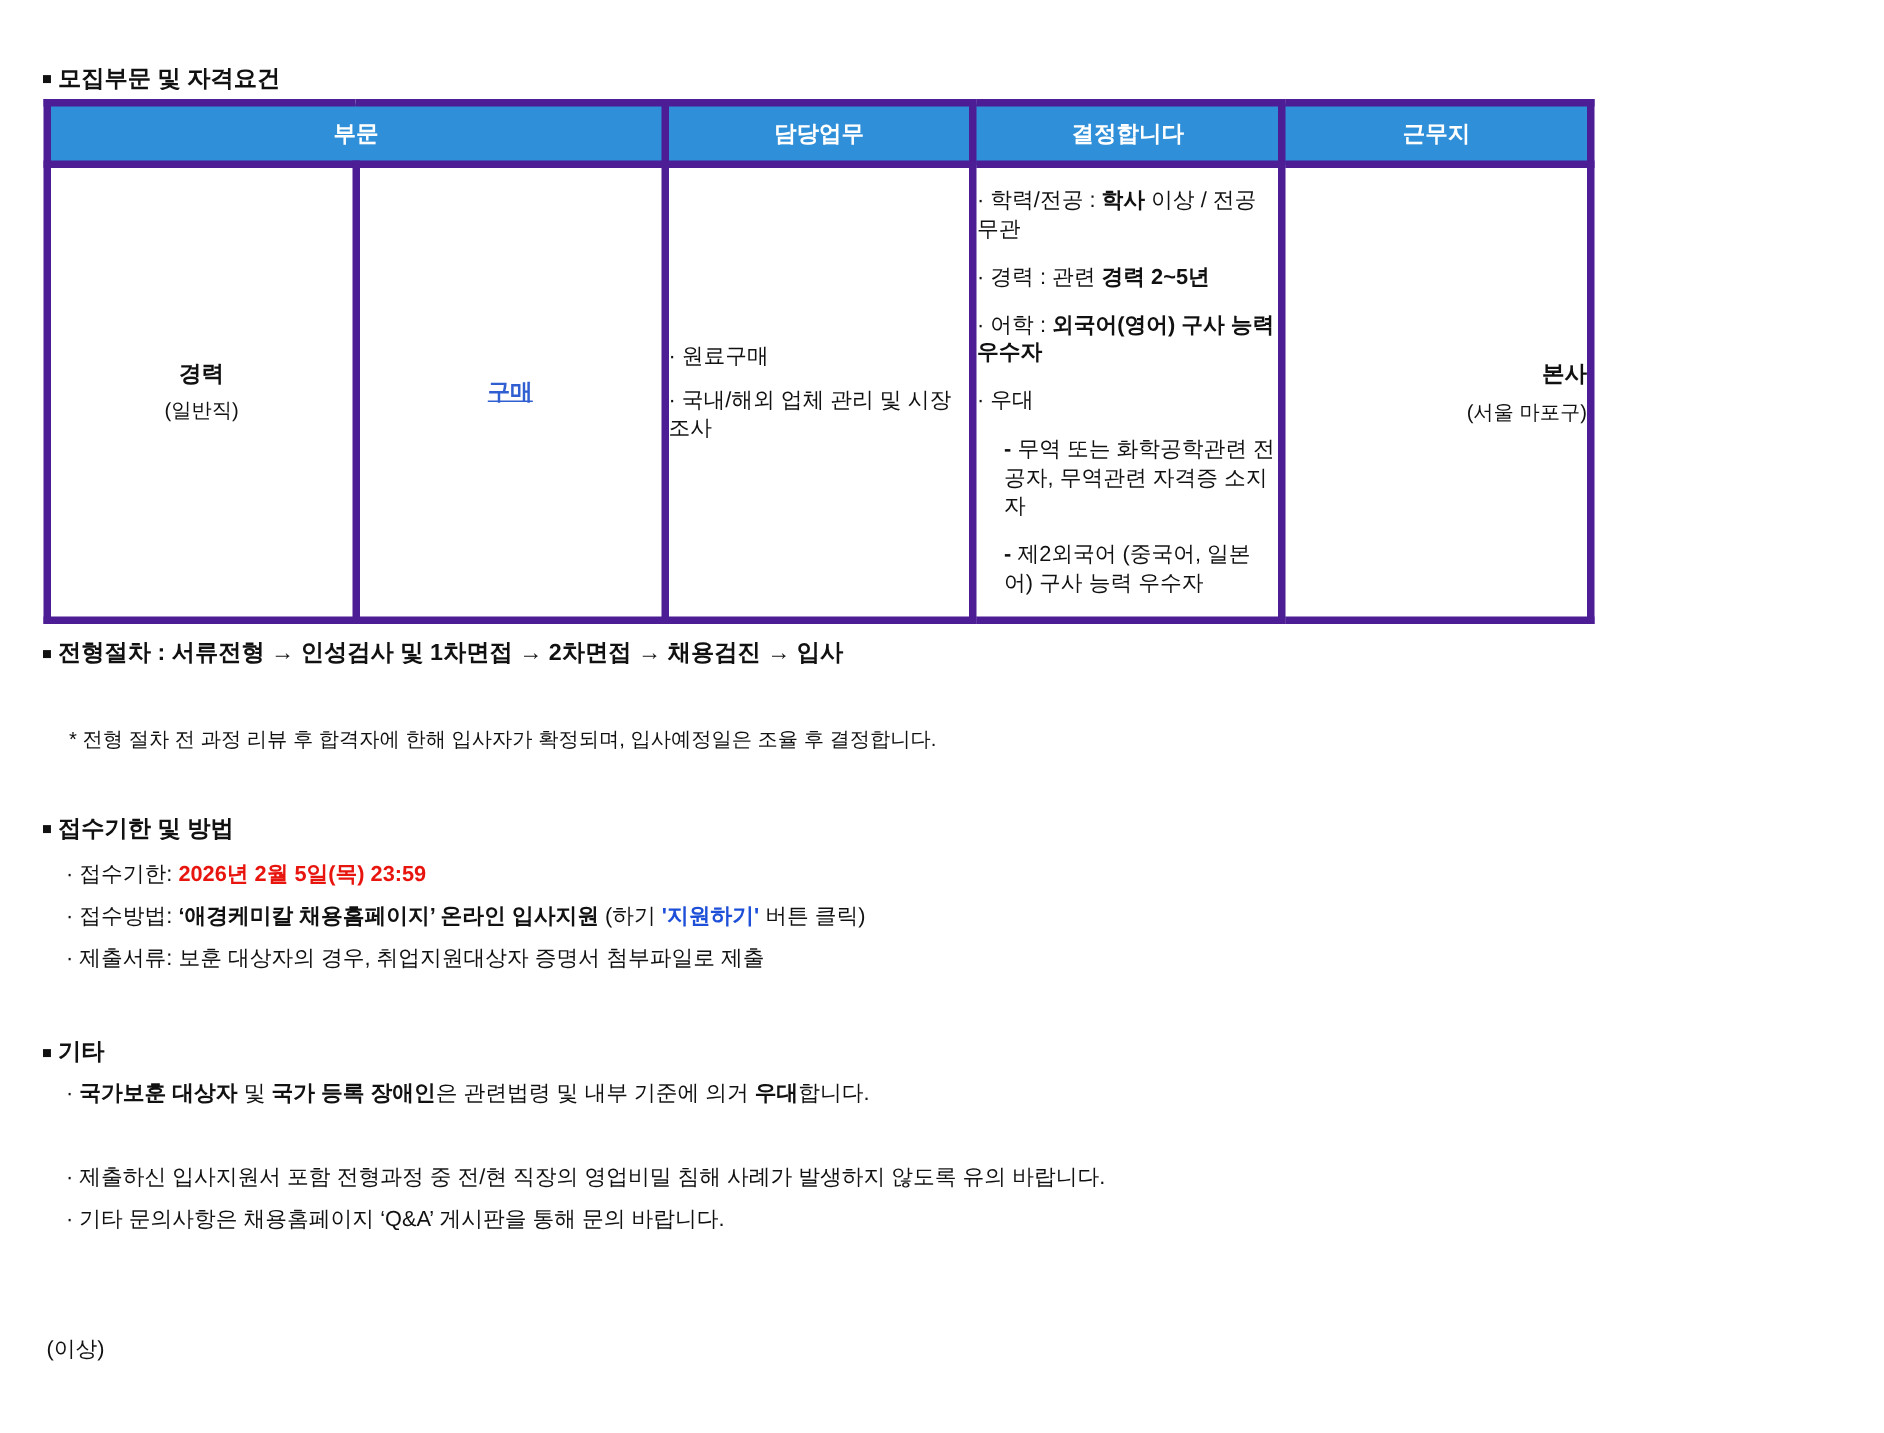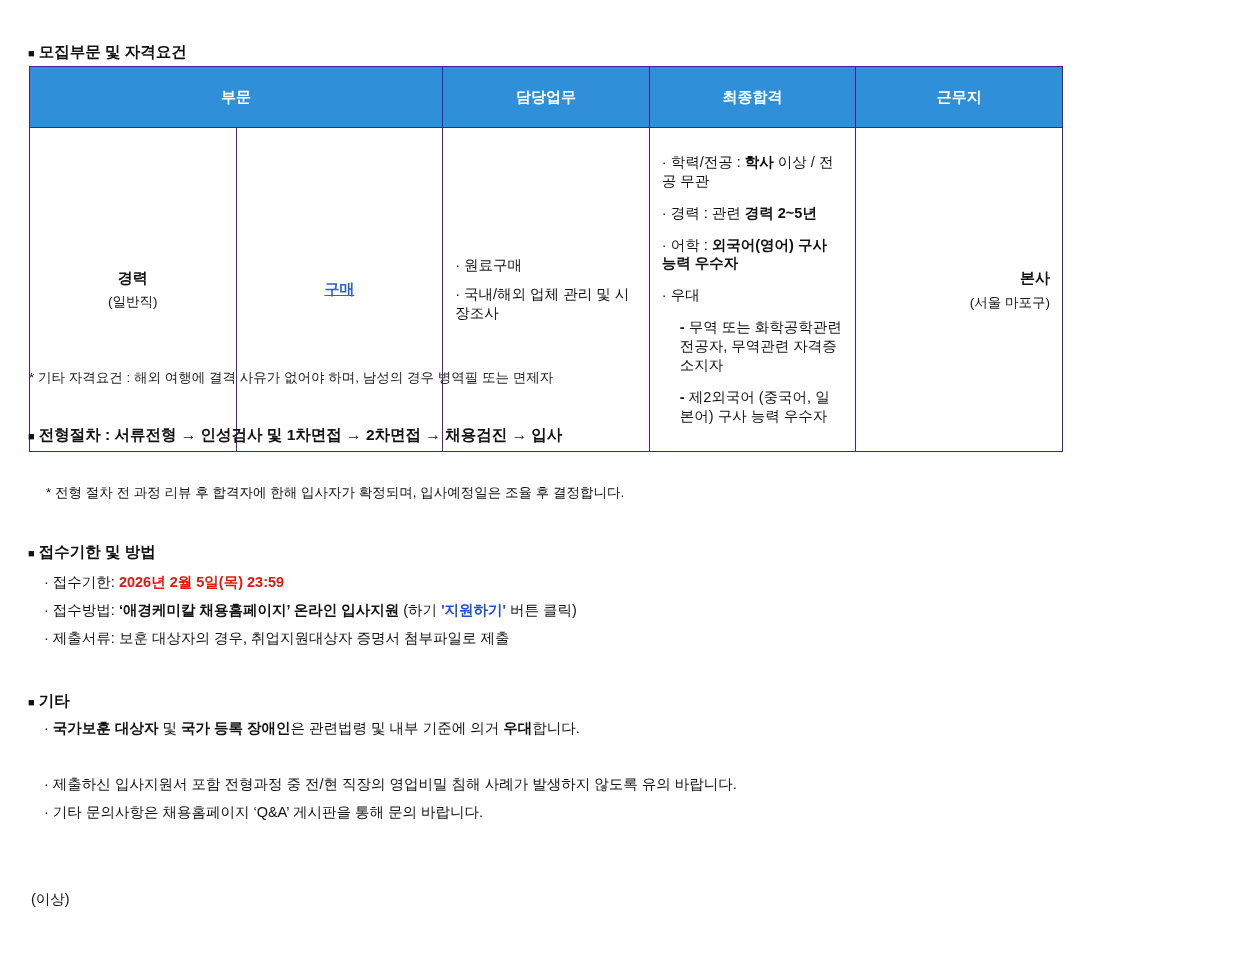--- a/index.html
+++ b/index.html
@@ -44,22 +44,22 @@
   
   table.jobs {
     position: absolute;
     left: 29px;
     top: 27px;
     width: 1034px;
     border-collapse: collapse;
     table-layout: fixed;
   }
   table.jobs th, table.jobs td {
-    border: 1px solid #4c1d95;
-    padding: 12px;
+    border: 5px solid #4c1d95;
+    padding: 0;
   }
   table.jobs thead th {
     background: #2f8fd8;
     color: #ffffff;
     font-weight: bold;
     font-size: 15px;
     height: 36px;
     text-align: center;
     vertical-align: middle;
   }
@@ -181,21 +181,21 @@
 
   <div class="sec-title" id="head-recruit">
     <span class="bullet-sq">■</span><span>모집부문 및 자격요건</span>
   </div>
 
   <table class="jobs">
     <thead>
       <tr>
         <th colspan="2">부문</th>
         <th>담당업무</th>
-        <th>최종합격</th>
+        <th>결정합니다</th>
         <th>근무지</th>
       </tr>
     </thead>
     <tbody>
       <tr>
         <td class="sector">
           <div class="b">경력</div>
           <div class="s">(일반직)</div>
         </td>
         <td class="jobname">
@@ -226,21 +226,20 @@
           </div>
         </td>
         <td class="place">
           <div class="b">본사</div>
           <div class="s">(서울 마포구)</div>
         </td>
       </tr>
     </tbody>
   </table>
 
-  <div id="table-note">* 기타 자격요건 : 해외 여행에 결격 사유가 없어야 하며, 남성의 경우 병역필 또는 면제자</div>
 
   <div class="sec-title" id="head-process">
     <span class="bullet-sq">■</span><span>전형절차 : </span><span class="plain">서류전형 → 인성검사 및 1차면접 → 2차면접 → 채용검진 → 입사</span>
   </div>
   <div id="proc-note-2">
     <span>* 전형 절차 전 과정 리뷰 후 합격자에 한해 입사자가 확정되며, 입사예정일은 조율 후 결정합니다.</span>
   </div>
 
   <div class="sec-title" id="head-apply">
     <span class="bullet-sq">■</span><span>접수기한 및 방법</span>

